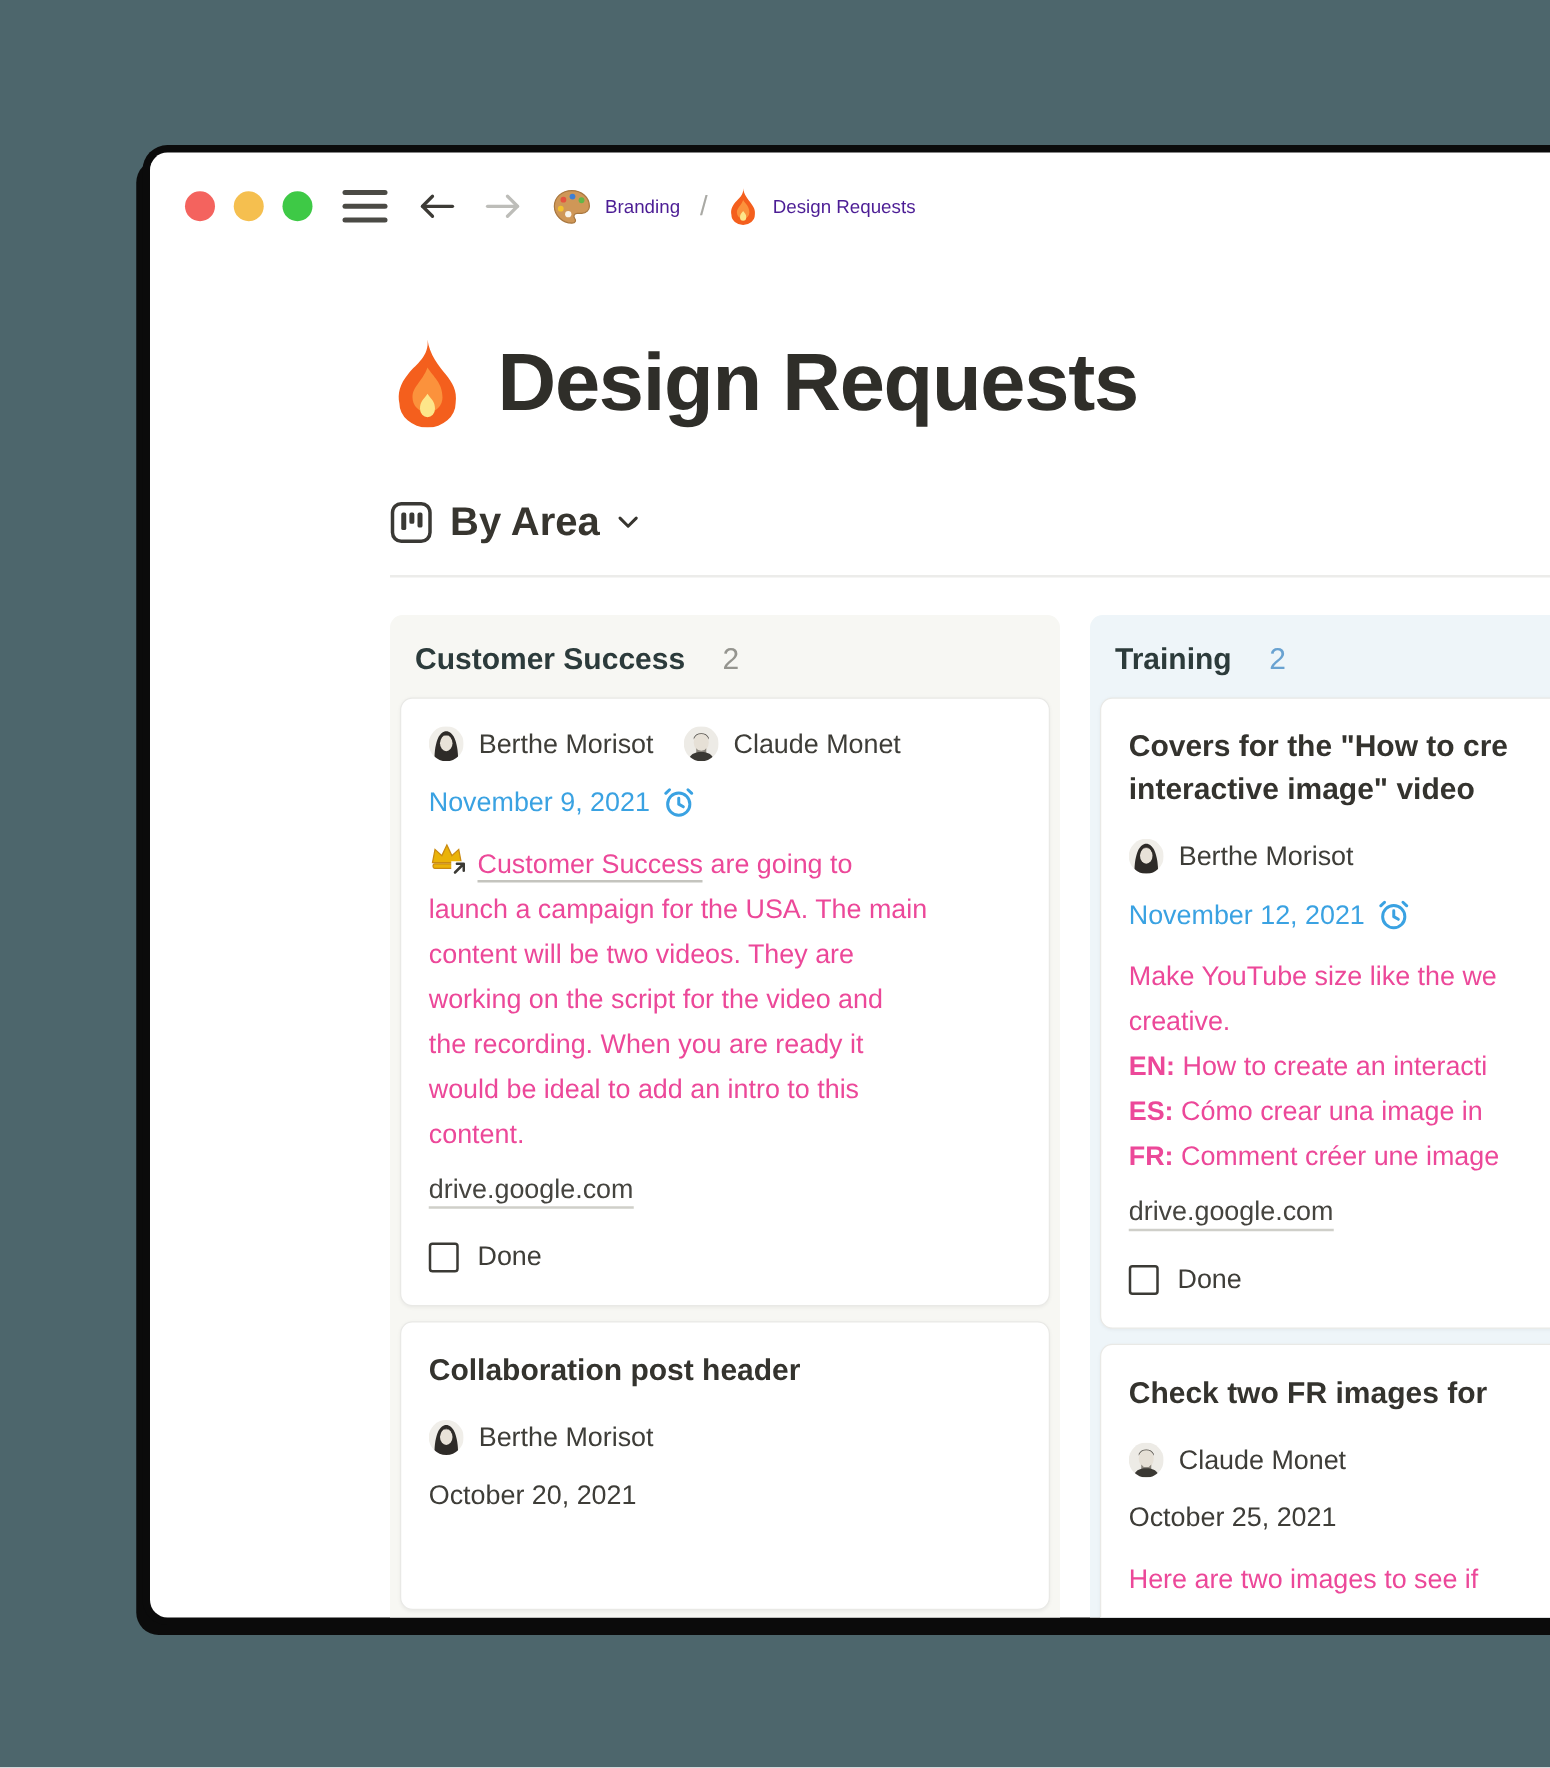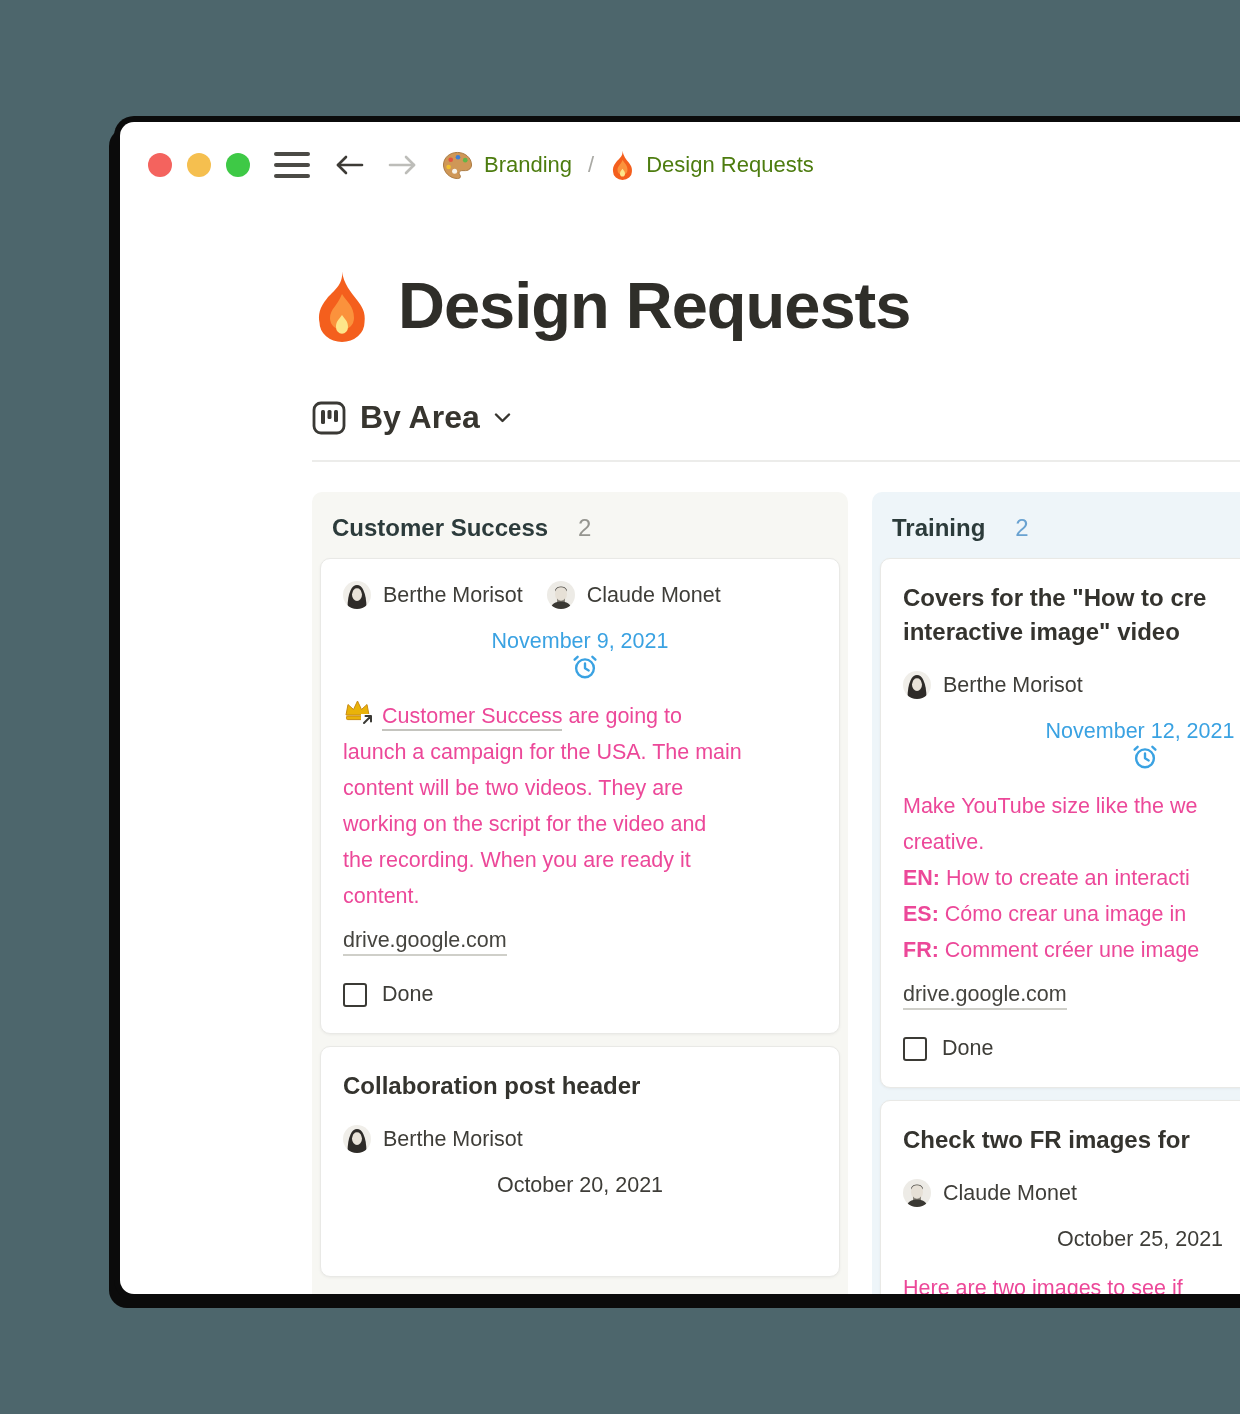--- a/index.html
+++ b/index.html
@@ -11,21 +11,21 @@
   
   .topbar{display:flex;align-items:center;margin:26px 0 0 28px;height:34px;}
   .lights{display:flex;align-items:center;gap:15px;}
   .light{width:24px;height:24px;border-radius:50%;}
   .light-red{background:#f4635e;}
   .light-yellow{background:#f5bf4f;}
   .light-green{background:#3ec946;}
   .hamburger{margin-left:24px;width:36px;display:flex;flex-direction:column;gap:7px;}
   .hamburger span{height:4px;border-radius:2px;background:#4b4a45;}
   .navbtn{margin-left:24px;display:flex;align-items:center;}
-  .crumb{display:flex;align-items:center;margin-left:24px;font-size:22px;color:#4d7c0f;}
+  .crumb{display:flex;align-items:center;margin-left:24px;font-size:15px;color:#4c1d95;}
   .crumb .txt{margin-left:11px;}
   .crumb-sep{margin:0 16px;font-size:22px;color:#a9a9a4;}
   
   .content{padding-left:192px;}
   .page-title{display:flex;align-items:center;gap:26px;margin:86px 0 0 0;
               font-size:65px;font-weight:700;letter-spacing:-1px;color:#2f2e29;}
   .view-row{margin-top:56px;display:flex;align-items:center;gap:14px;width:max-content;
             font-size:32px;font-weight:600;color:#37352f;}
   .divider{margin-top:24px;height:2px;background:#ececea;}
   
@@ -40,21 +40,21 @@
   .count-blue{color:#69a2d1;}
   .card{background:#fff;border:1.5px solid #e9e9e6;border-radius:10px;padding:22px 22px 26px;
         margin-bottom:12px;box-shadow:0 1px 3px rgba(20,20,20,.05);}
   .card:last-child{margin-bottom:0;}
   .card-title{font-size:24px;font-weight:600;color:#34332e;line-height:34px;margin-bottom:22px;}
   .title-line{white-space:nowrap;}
   .person-row{display:flex;align-items:flex-end;margin-bottom:20px;font-size:21.5px;color:#3e3d38;}
   .person{display:flex;align-items:center;}
   .person + .person{margin-left:24px;}
   .avatar{width:28px;height:28px;border-radius:50%;overflow:hidden;margin-right:12px;flex:none;}
-  .date-row{display:flex;align-items:center;font-size:21.5px;color:#3e3d38;margin-bottom:18px;flex-direction:column;}
+  .date-row{display:flex;align-items:center;font-size:21.5px;color:#3e3d38;margin-bottom:18px;}
   .date-blue{color:#3aa2e2;}
   .alarm{margin-left:10px;display:flex;}
   .card-body{font-size:21.5px;color:#ec4899;line-height:36px;}
   .body-line{white-space:nowrap;}
   .body-line b{font-weight:700;}
   .inline-link{border-bottom:2px solid #c4c4be;padding-bottom:1px;}
   .crown-wrap{position:relative;display:inline-block;width:30px;height:24px;margin-right:9px;vertical-align:-2px;}
   .weblink{display:inline-block;margin-top:12px;font-size:21.5px;color:#45443f;
            border-bottom:2px solid #cfcfc9;line-height:28px;}
   .done-row{display:flex;align-items:center;margin-top:26px;}
@@ -193,20 +193,21 @@
                       <rect x="3.5" y="17" width="22" height="3.6" rx="1.2" fill="#eab308" stroke="#c98a12" stroke-width="1"></rect>
                       <rect x="18" y="15" width="12" height="11" fill="#ffffff"></rect>
                       <path d="M21 24 L28 17 M22.5 17 h5.5 v5.5" stroke="#3b3a35" stroke-width="2" fill="none" stroke-linecap="round" stroke-linejoin="round"></path>
                     </svg>
                 </span><span class="inline-link">Customer Success</span><span> are going to</span>
               </div>
               <div class="body-line">launch a campaign for the USA. The main</div>
               <div class="body-line">content will be two videos. They are</div>
               <div class="body-line">working on the script for the video and</div>
               <div class="body-line">the recording. When you are ready it</div>
+              <div class="body-line">would be ideal to add an intro to this</div>
               <div class="body-line">content.</div>
             </div>
             <a class="weblink">drive.google.com</a>
             <div class="done-row">
               <span class="checkbox"></span>
               <span class="done-label">Done</span>
             </div>
           </div>
 
           <div class="card card-clip">

